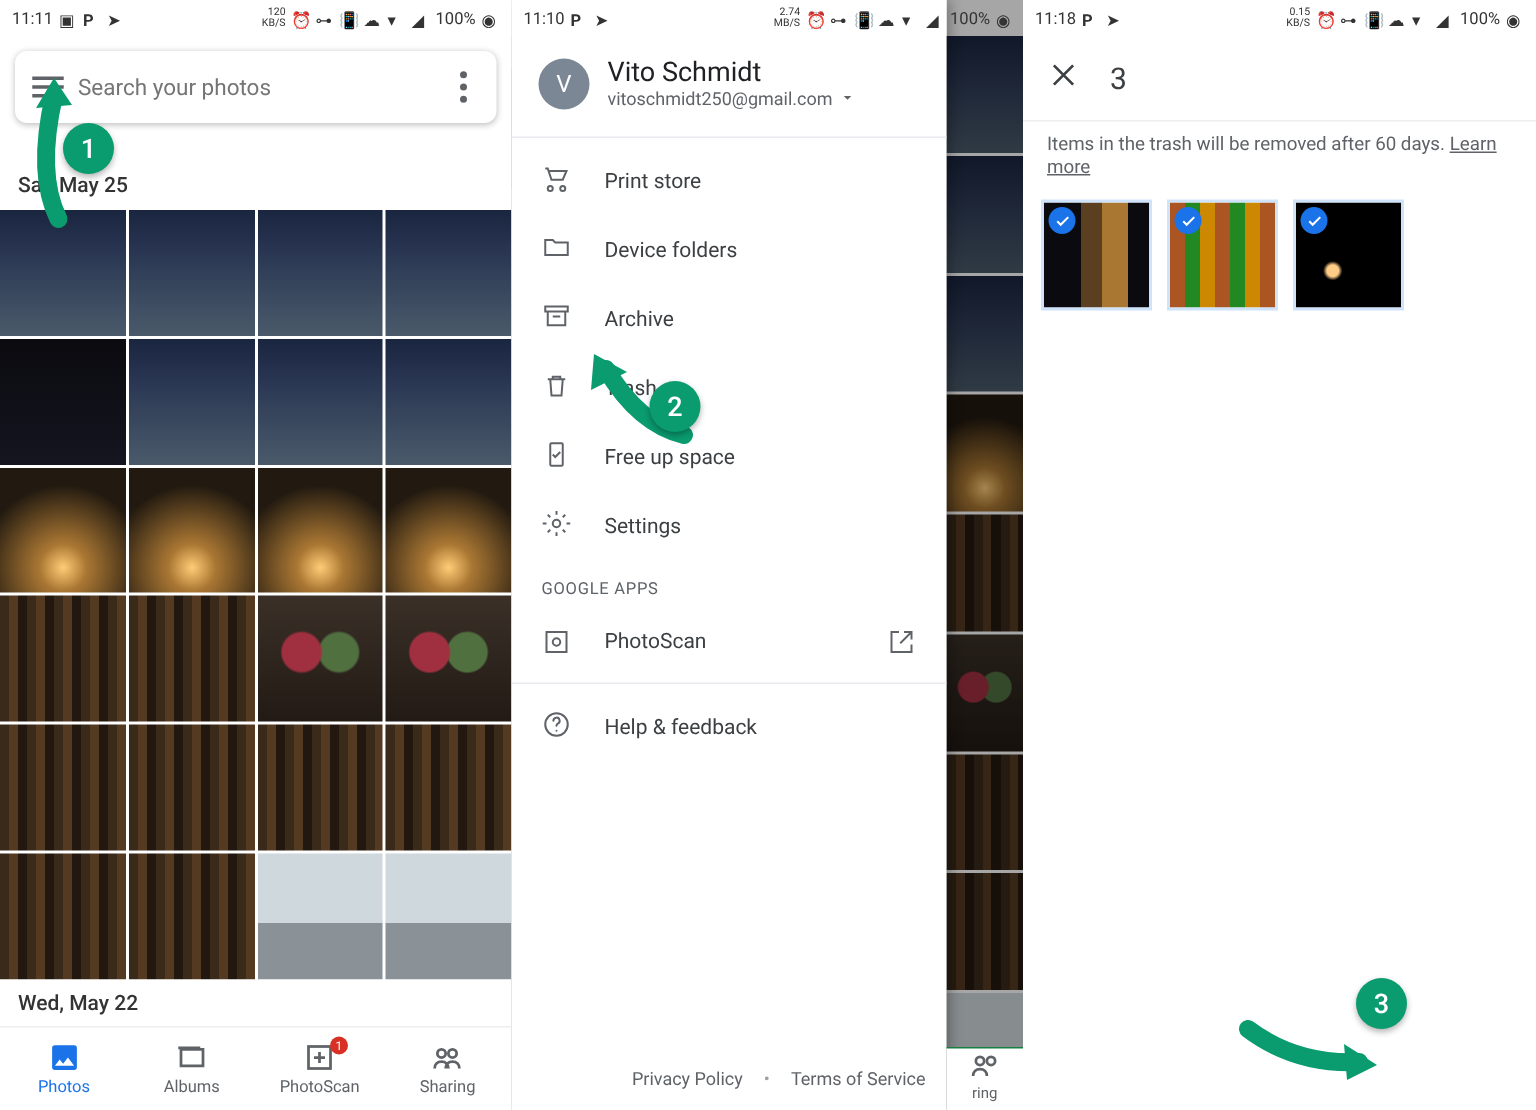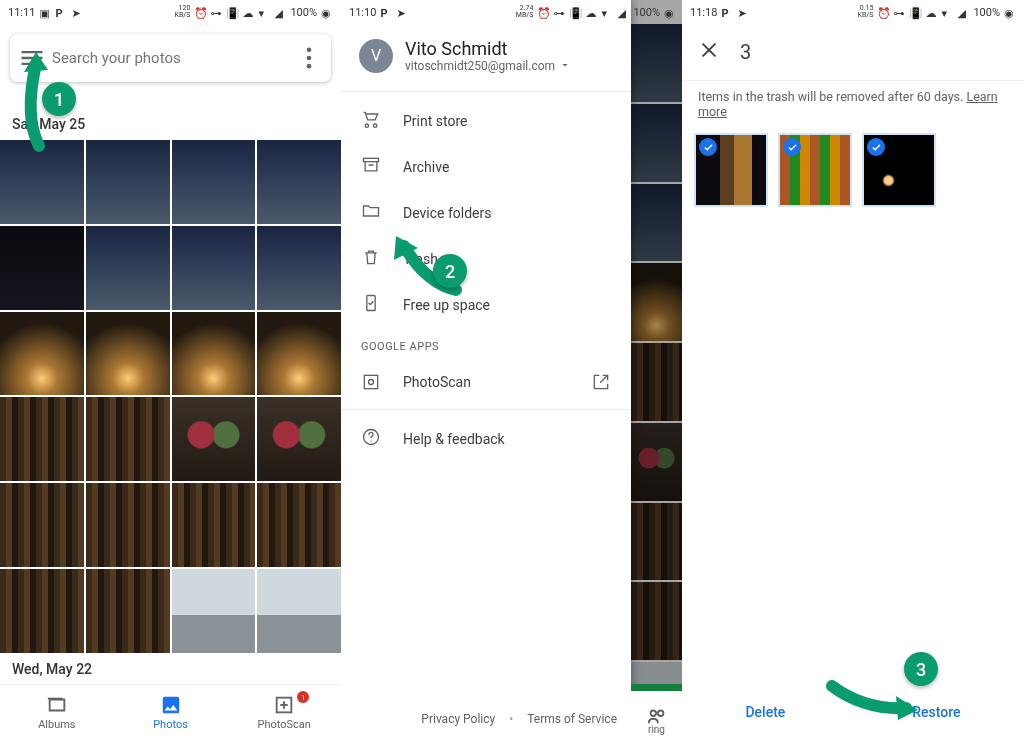--- a/index.html
+++ b/index.html
@@ -155,40 +155,48 @@
       <div class="ph c-shelf"></div>
       <div class="ph c-shelf"></div>
       <div class="ph c-window"></div>
       <div class="ph c-window"></div>
     </div>
 
     <div class="date-lbl">Wed, May 22</div>
   </div>
 
   <div class="bottom-nav">
+    <div class="bn-item active">
+      <svg viewBox="0 0 24 24">
+          <path d="M21 19V5a2 2 0 0 0-2-2H5a2 2 0 0 0-2 2v14a2 2 0 0 0 2 2h14a2 2 0 0 0 2-2zM8.5 13.5l2.5 3 3.5-4.5 4.5 6H5l3.5-4.5z"></path>
+        </svg>
+      <span>Photos</span>
+    </div>
     <div class="bn-item">
       <svg viewBox="0 0 24 24">
           <path d="M4 6h16v12H4z" fill="none" stroke="#5f6368" stroke-width="2"></path>
           <path d="M2 4h16v2H2z" fill="#5f6368"></path>
         </svg>
       <span>Albums</span>
     </div>
-    <div class="bn-item active">
-      <svg viewBox="0 0 24 24">
-          <path d="M21 19V5a2 2 0 0 0-2-2H5a2 2 0 0 0-2 2v14a2 2 0 0 0 2 2h14a2 2 0 0 0 2-2zM8.5 13.5l2.5 3 3.5-4.5 4.5 6H5l3.5-4.5z"></path>
-        </svg>
-      <span>Photos</span>
-    </div>
     <div class="bn-item">
       <svg viewBox="0 0 24 24">
           <rect x="4" y="4" width="16" height="16" fill="none" stroke="#5f6368" stroke-width="2"></rect>
           <path d="M12 8v8M8 12h8" stroke="#5f6368" stroke-width="2"></path>
         </svg>
       <div class="bn-dot">1</div>
       <span>PhotoScan</span>
+    </div>
+    <div class="bn-item">
+      <svg viewBox="0 0 24 24">
+          <circle cx="8" cy="9" r="3" fill="none" stroke="#5f6368" stroke-width="2"></circle>
+          <circle cx="16" cy="9" r="3" fill="none" stroke="#5f6368" stroke-width="2"></circle>
+          <path d="M3 20c0-3 2-5 5-5s5 2 5 5M11 20c0-3 2-5 5-5s5 2 5 5" fill="none" stroke="#5f6368" stroke-width="2"></path>
+        </svg>
+      <span>Sharing</span>
     </div>
   </div>
 
   <svg class="anno" style="left:4px;top:46px;width:70px;height:110px" viewBox="0 0 70 110">
     <path d="M35 100 Q20 70 32 18" stroke="#0a9b6f" stroke-width="12" fill="none" stroke-linecap="round"></path>
     <path d="M32 6 L20 26 L44 24 Z" fill="#0a9b6f"></path>
   </svg>
   <div class="anno circ" style="left:42px;top:82px">1</div>
 </div>
 
@@ -246,43 +254,50 @@
     </div>
     <hr>
     <div class="d-item">
       <svg viewBox="0 0 24 24">
           <path d="M7 18a2 2 0 1 0 0 4 2 2 0 0 0 0-4zm10 0a2 2 0 1 0 0 4 2 2 0 0 0 0-4zM3 4h2l3 9h9l3-7H6" fill="none" stroke="#5f6368" stroke-width="1.6"></path>
         </svg>
       <span>Print store</span>
     </div>
     <div class="d-item">
       <svg viewBox="0 0 24 24">
+          <path d="M3 6h6l2 2h10v10H3z" fill="none" stroke="#5f6368" stroke-width="1.6"></path>
+        </svg>
+      <span>Device folders</span>
+    </div>
+    <div class="d-item">
+      <svg viewBox="0 0 24 24">
           <rect x="3" y="4" width="18" height="4" fill="none" stroke="#5f6368" stroke-width="1.6"></rect>
           <path d="M5 8v11h14V8M9 12h6" fill="none" stroke="#5f6368" stroke-width="1.6"></path>
         </svg>
       <span>Archive</span>
     </div>
     <div class="d-item">
       <svg viewBox="0 0 24 24">
-          <path d="M3 6h6l2 2h10v10H3z" fill="none" stroke="#5f6368" stroke-width="1.6"></path>
-        </svg>
-      <span>Device folders</span>
-    </div>
-    <div class="d-item">
-      <svg viewBox="0 0 24 24">
           <path d="M5 7h14M9 7V5h6v2M7 7l1 13h8l1-13" fill="none" stroke="#5f6368" stroke-width="1.6"></path>
         </svg>
       <span>Trash</span>
     </div>
     <div class="d-item">
       <svg viewBox="0 0 24 24">
           <rect x="7" y="3" width="10" height="18" rx="1" fill="none" stroke="#5f6368" stroke-width="1.6"></rect>
           <path d="M9 12l2 2 4-4" fill="none" stroke="#5f6368" stroke-width="1.6"></path>
         </svg>
       <span>Free up space</span>
+    </div>
+    <div class="d-item">
+      <svg viewBox="0 0 24 24">
+          <circle cx="12" cy="12" r="3" fill="none" stroke="#5f6368" stroke-width="1.6"></circle>
+          <path d="M12 2v3M12 19v3M4 12H1M23 12h-3M5 5l2 2M17 17l2 2M5 19l2-2M17 7l2-2" stroke="#5f6368" stroke-width="1.6"></path>
+        </svg>
+      <span>Settings</span>
     </div>
     <div class="d-head">GOOGLE APPS</div>
     <div class="d-item ext">
       <div style="display:flex;align-items:center;gap:22px">
         <svg viewBox="0 0 24 24" width="20" height="20">
             <rect x="4" y="4" width="16" height="16" fill="none" stroke="#5f6368" stroke-width="1.6"></rect>
             <circle cx="12" cy="12" r="3" fill="none" stroke="#5f6368" stroke-width="1.6"></circle>
           </svg>
         <span>PhotoScan</span>
       </div>
@@ -298,21 +313,21 @@
         </svg>
       <span>Help &amp; feedback</span>
     </div>
     <div class="d-foot">
       <span>Privacy Policy</span>
       <span class="dot">•</span>
       <span>Terms of Service</span>
     </div>
   </div>
 
-  <div style="position:absolute;bottom:0;right:0;width:51px;height:56px;background:#fff;display:flex;align-items:center;justify-content:center;border-top:7px solid #15803d">
+  <div style="position:absolute;bottom:0;right:0;width:51px;height:42px;background:#fff;display:flex;align-items:flex-start;justify-content:center;border-top:1px solid #15803d">
     <svg width="22" height="22" viewBox="0 0 24 24">
         <circle cx="8" cy="9" r="3" fill="none" stroke="#5f6368" stroke-width="2"></circle>
         <circle cx="16" cy="9" r="3" fill="none" stroke="#5f6368" stroke-width="2"></circle>
         <path d="M3 20c0-3 2-5 5-5s5 2 5 5" fill="none" stroke="#5f6368" stroke-width="2"></path>
       </svg>
     <div style="position:absolute;bottom:5px;font-size:10px;color:#5f6368">ring</div>
   </div>
 
   <svg class="anno" style="left:45px;top:228px;width:80px;height:80px" viewBox="0 0 80 80">
     <path d="M70 62 Q40 55 18 18" stroke="#0a9b6f" stroke-width="12" fill="none" stroke-linecap="round"></path>
@@ -376,23 +391,19 @@
       </div>
     <div class="t-th th3">
         <div class="chk">
           <svg viewBox="0 0 24 24">
             <path d="M4 12l5 5L20 6" fill="none" stroke="#fff" stroke-width="3"></path>
           </svg>
         </div>
       </div>
   </div>
 
-  <div class="t-act">
-    <div>Delete</div>
-    <div>Restore</div>
-  </div>
 
   <svg class="anno" style="left:142px;top:672px;width:100px;height:48px" viewBox="0 0 100 48">
     <path d="M8 14 Q40 38 82 36" stroke="#0a9b6f" stroke-width="12" fill="none" stroke-linecap="round"></path>
     <path d="M94 38 L72 24 L74 48 Z" fill="#0a9b6f"></path>
   </svg>
   <div class="anno circ" style="left:222px;top:652px">3</div>
 </div>
 
 </body></html>

